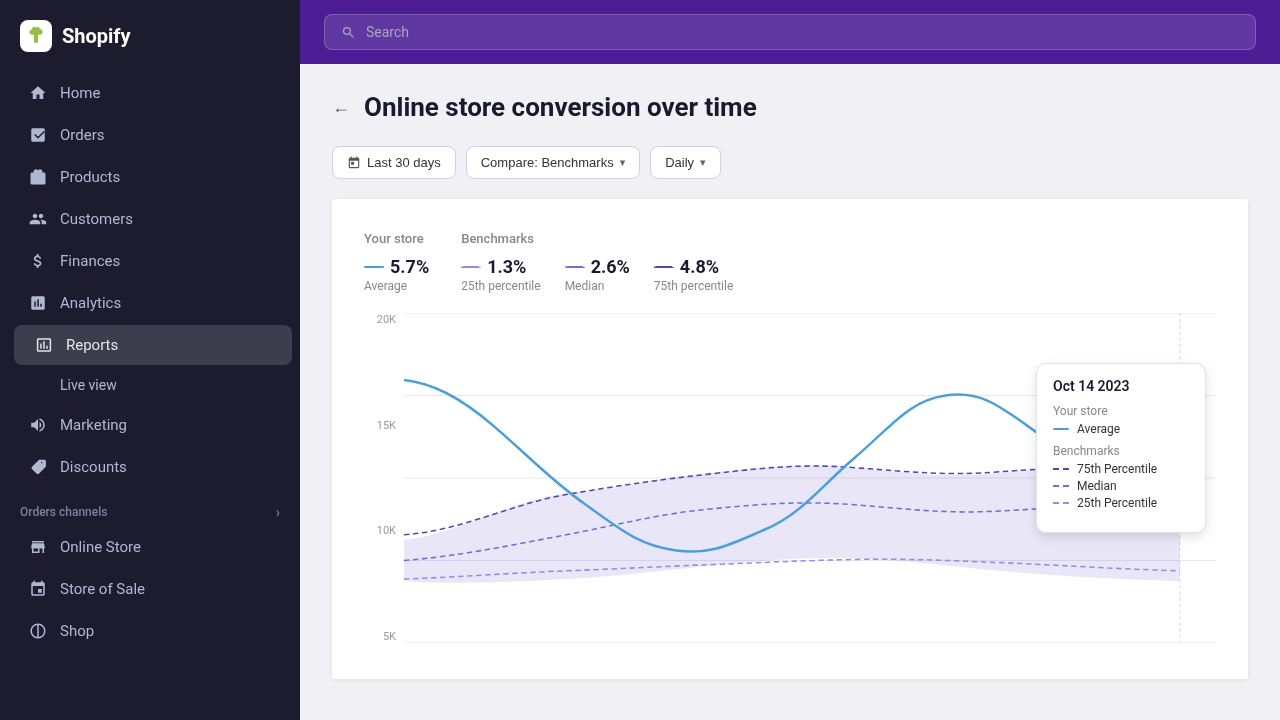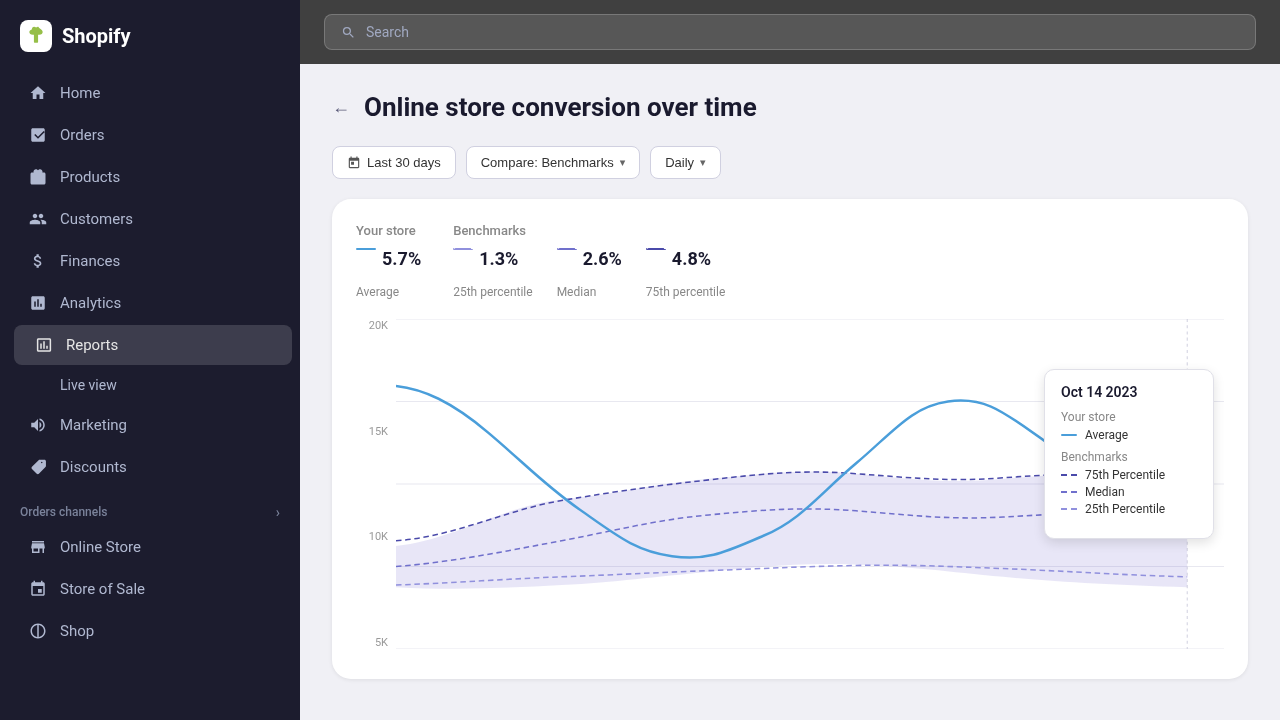--- a/index.html
+++ b/index.html
@@ -97,21 +97,21 @@
     .main {
       flex: 1;
       display: flex;
       flex-direction: column;
       background: #f6f6f7;
       overflow: hidden;
     }
 
     
     .topbar {
-      background: #404040;
+      background: #4c1d95;
       padding: 14px 24px;
       display: flex;
       align-items: center;
       gap: 16px;
     }
 
     .search-bar {
       flex: 1;
       background: rgba(255,255,255,0.12);
       border: 1px solid rgba(255,255,255,0.2);
@@ -172,22 +172,22 @@
     }
 
     .filter-btn .chevron {
       font-size: 11px;
       color: #666;
     }
 
     
     .chart-card {
       background: white;
-      border-radius: 19px;
-      padding: 24px;
+      border-radius: 2px;
+      padding: 32px;
       box-shadow: 0 1px 4px rgba(0,0,0,0.08);
       height: 480px;
       position: relative;
       overflow: hidden;
     }
 
     .chart-legend {
       display: flex;
       gap: 32px;
       margin-bottom: 20px;
@@ -210,23 +210,23 @@
       gap: 24px;
     }
 
     .legend-item {
       display: flex;
       flex-direction: column;
     }
 
     .legend-value-row {
       display: flex;
-      align-items: flex-start;
+      align-items: center;
       gap: 6px;
-      margin-bottom: 16px;
+      margin-bottom: 2px;
     }
 
     .legend-line {
       width: 20px;
       height: 2px;
       border-radius: 1px;
     }
 
     .legend-line.solid { background: #4a9eda; }
     .legend-line.dashed-dark {

